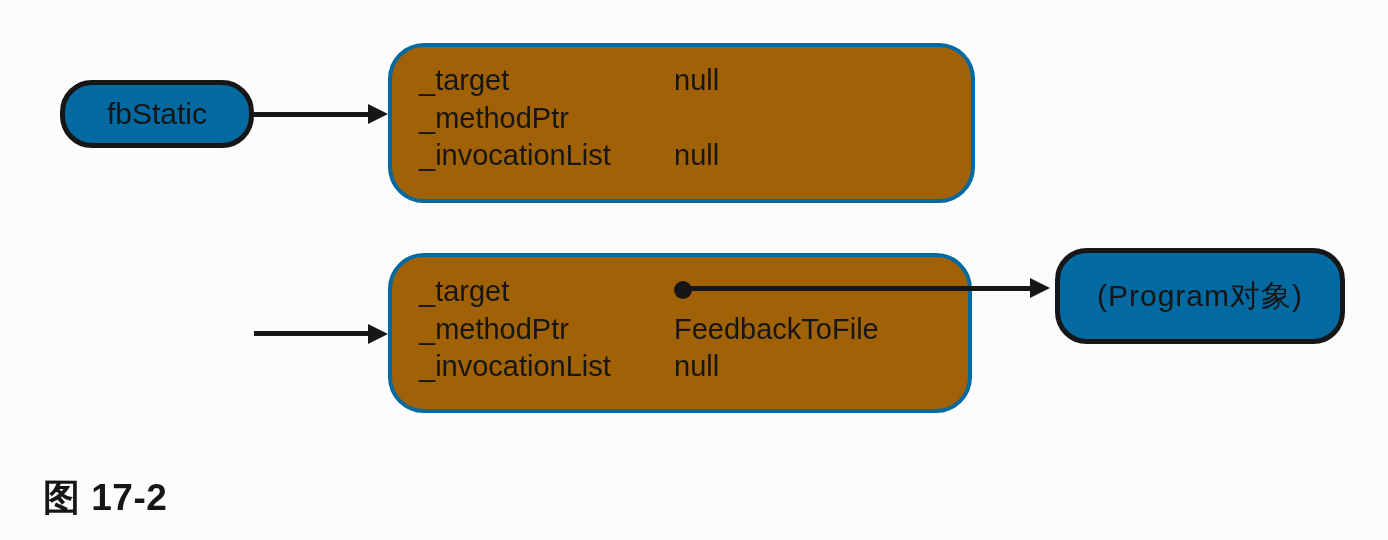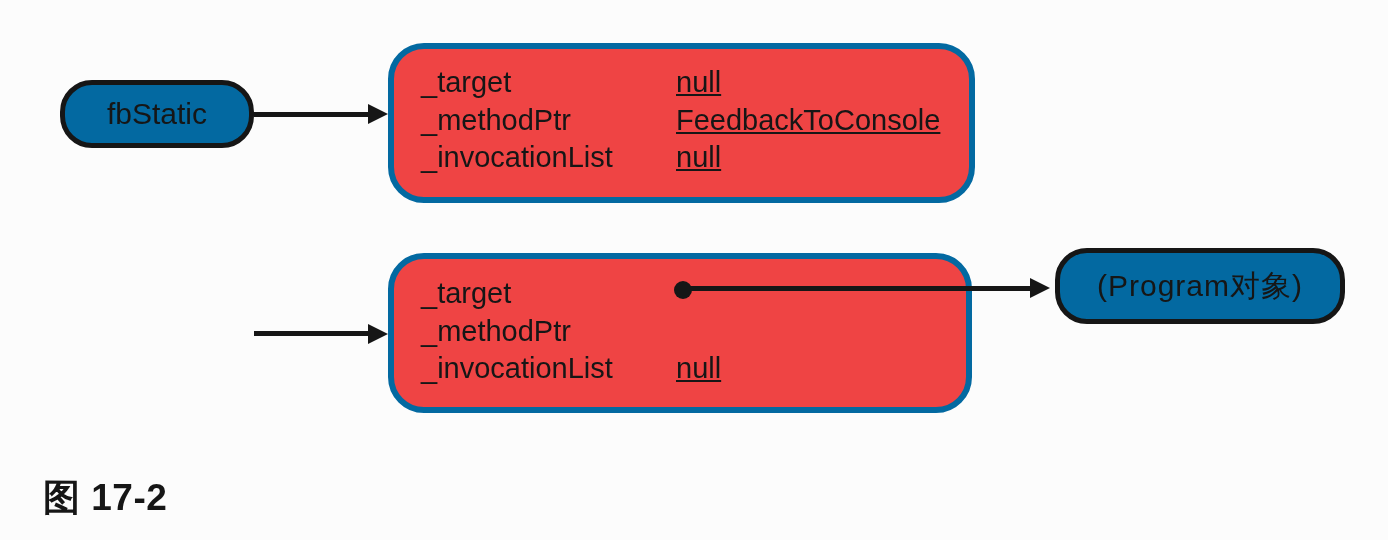--- a/index.html
+++ b/index.html
@@ -18,42 +18,42 @@
     border-radius: 32px;
     background: #0369a1;
     display: flex;
     align-items: center;
     justify-content: center;
     font-size: 30px;
     box-sizing: border-box;
   }
   .delegate-box {
     position: absolute;
-    border: 6px solid #0369a1;
+    border: 4px solid #0369a1;
     border-radius: 36px;
-    background: #ef4444;
+    background: #a16207;
     box-sizing: border-box;
   }
   .fields {
     position: absolute;
     left: 27px;
     right: 8px;
     top: 15px;
     display: flex;
     flex-direction: column;
   }
   .frow {
     height: 37.5px;
     display: flex;
     align-items: center;
     font-size: 29px;
     white-space: nowrap;
   }
   .fname { width: 255px; flex: 0 0 255px; }
-  .fval  { flex: 1; text-decoration: underline; }
+  .fval  { flex: 1; }
   .hline {
     position: absolute;
     height: 5px;
     background: #161616;
   }
   .arrowhead {
     position: absolute;
     width: 0;
     height: 0;
     border-top: 10px solid transparent;
@@ -94,54 +94,54 @@
   <div class="arrowhead" style="left:368px; top:104px;"></div>
 
   <div class="delegate-box" style="left:388px; top:43px; width:587px; height:160px;">
     <div class="fields">
       <div class="frow">
         <span class="fname">_target</span>
         <span class="fval">null</span>
       </div>
       <div class="frow">
         <span class="fname">_methodPtr</span>
-        <span class="fval">FeedbackToConsole</span>
       </div>
       <div class="frow">
         <span class="fname">_invocationList</span>
         <span class="fval">null</span>
       </div>
     </div>
   </div>
 
 
   <div class="hline" style="left:254px; top:331px; width:120px;"></div>
   <div class="arrowhead" style="left:368px; top:323.5px;"></div>
 
   <div class="delegate-box" style="left:388px; top:253px; width:584px; height:160px;">
     <div class="fields" style="top:16px;">
       <div class="frow">
         <span class="fname">_target</span>
         <span class="fval"></span>
       </div>
       <div class="frow">
         <span class="fname">_methodPtr</span>
+        <span class="fval">FeedbackToFile</span>
       </div>
       <div class="frow">
         <span class="fname">_invocationList</span>
         <span class="fval">null</span>
       </div>
     </div>
   </div>
 
   <div class="dot" style="left:674px; top:281px;"></div>
   <div class="hline" style="left:683px; top:285.5px; width:350px;"></div>
   <div class="arrowhead" style="left:1030px; top:278px;"></div>
 
-  <div class="node program-node" style="left:1055px; top:248px; width:290px; height:76px;">
+  <div class="node program-node" style="left:1055px; top:248px; width:290px; height:96px;">
     <span>(Program对象)</span>
   </div>
 
   <div class="caption">
     <span>图 17-2</span>
   </div>
 
 </div>
 
 </body></html>

